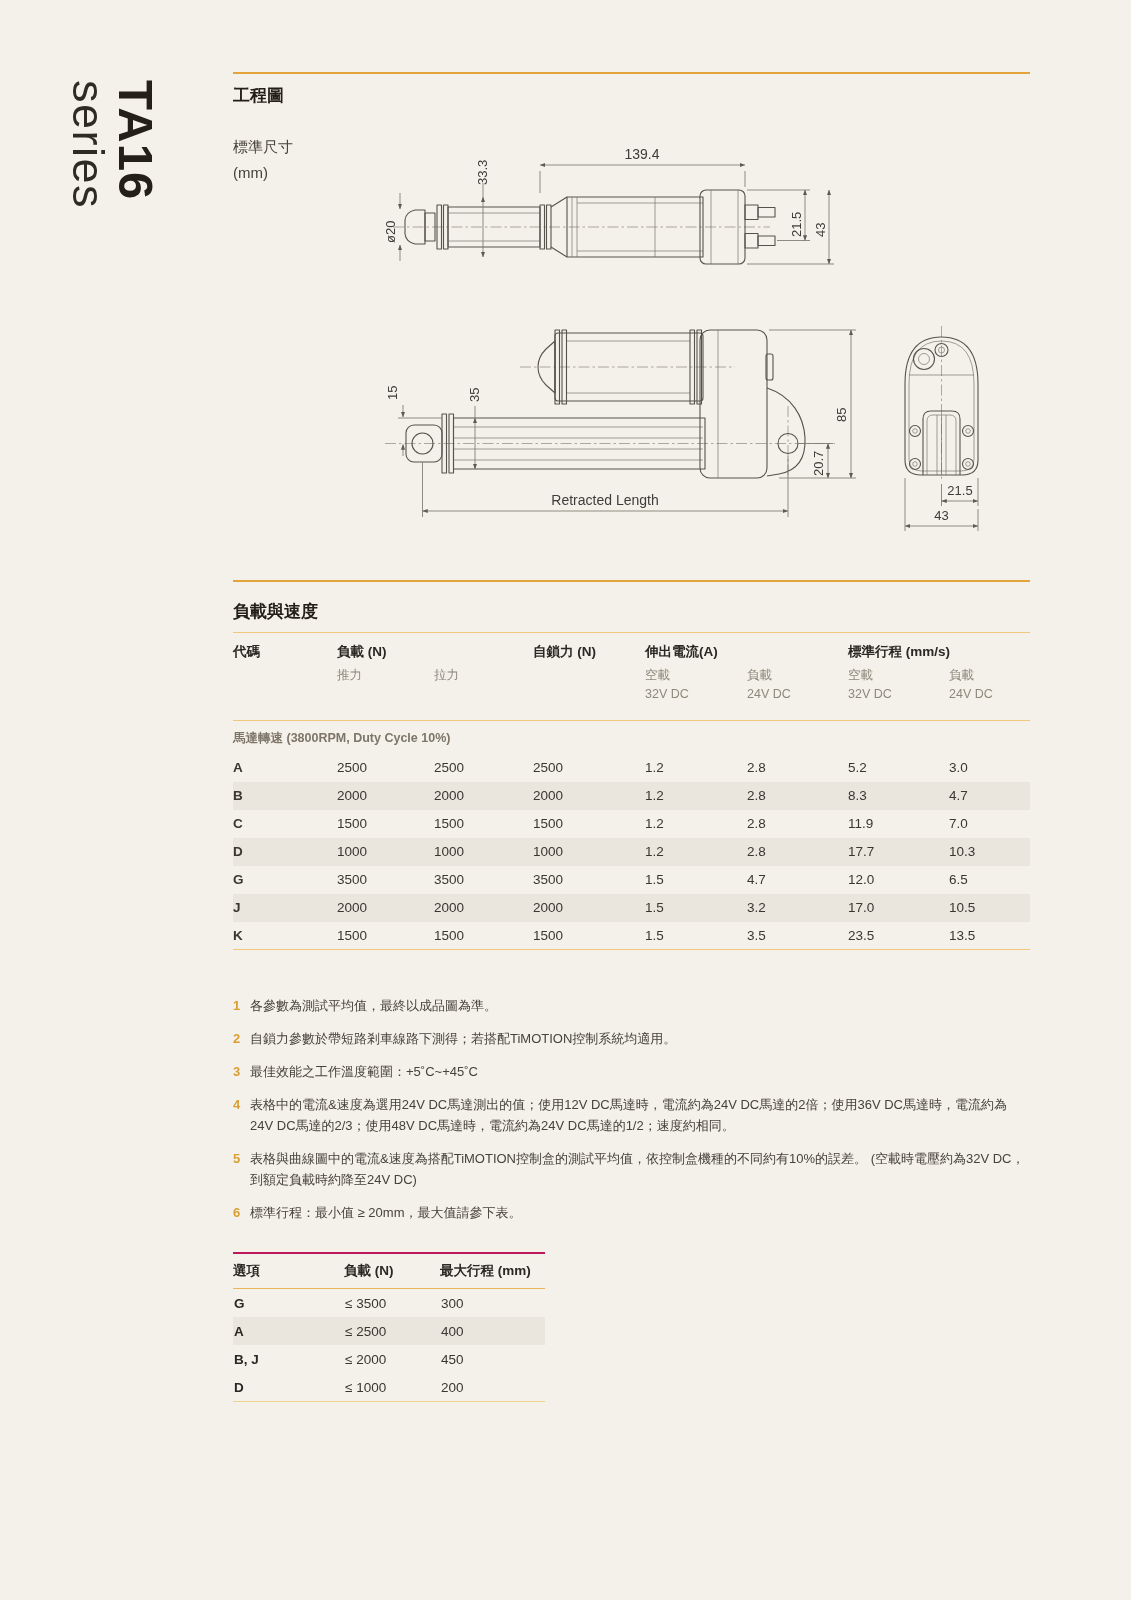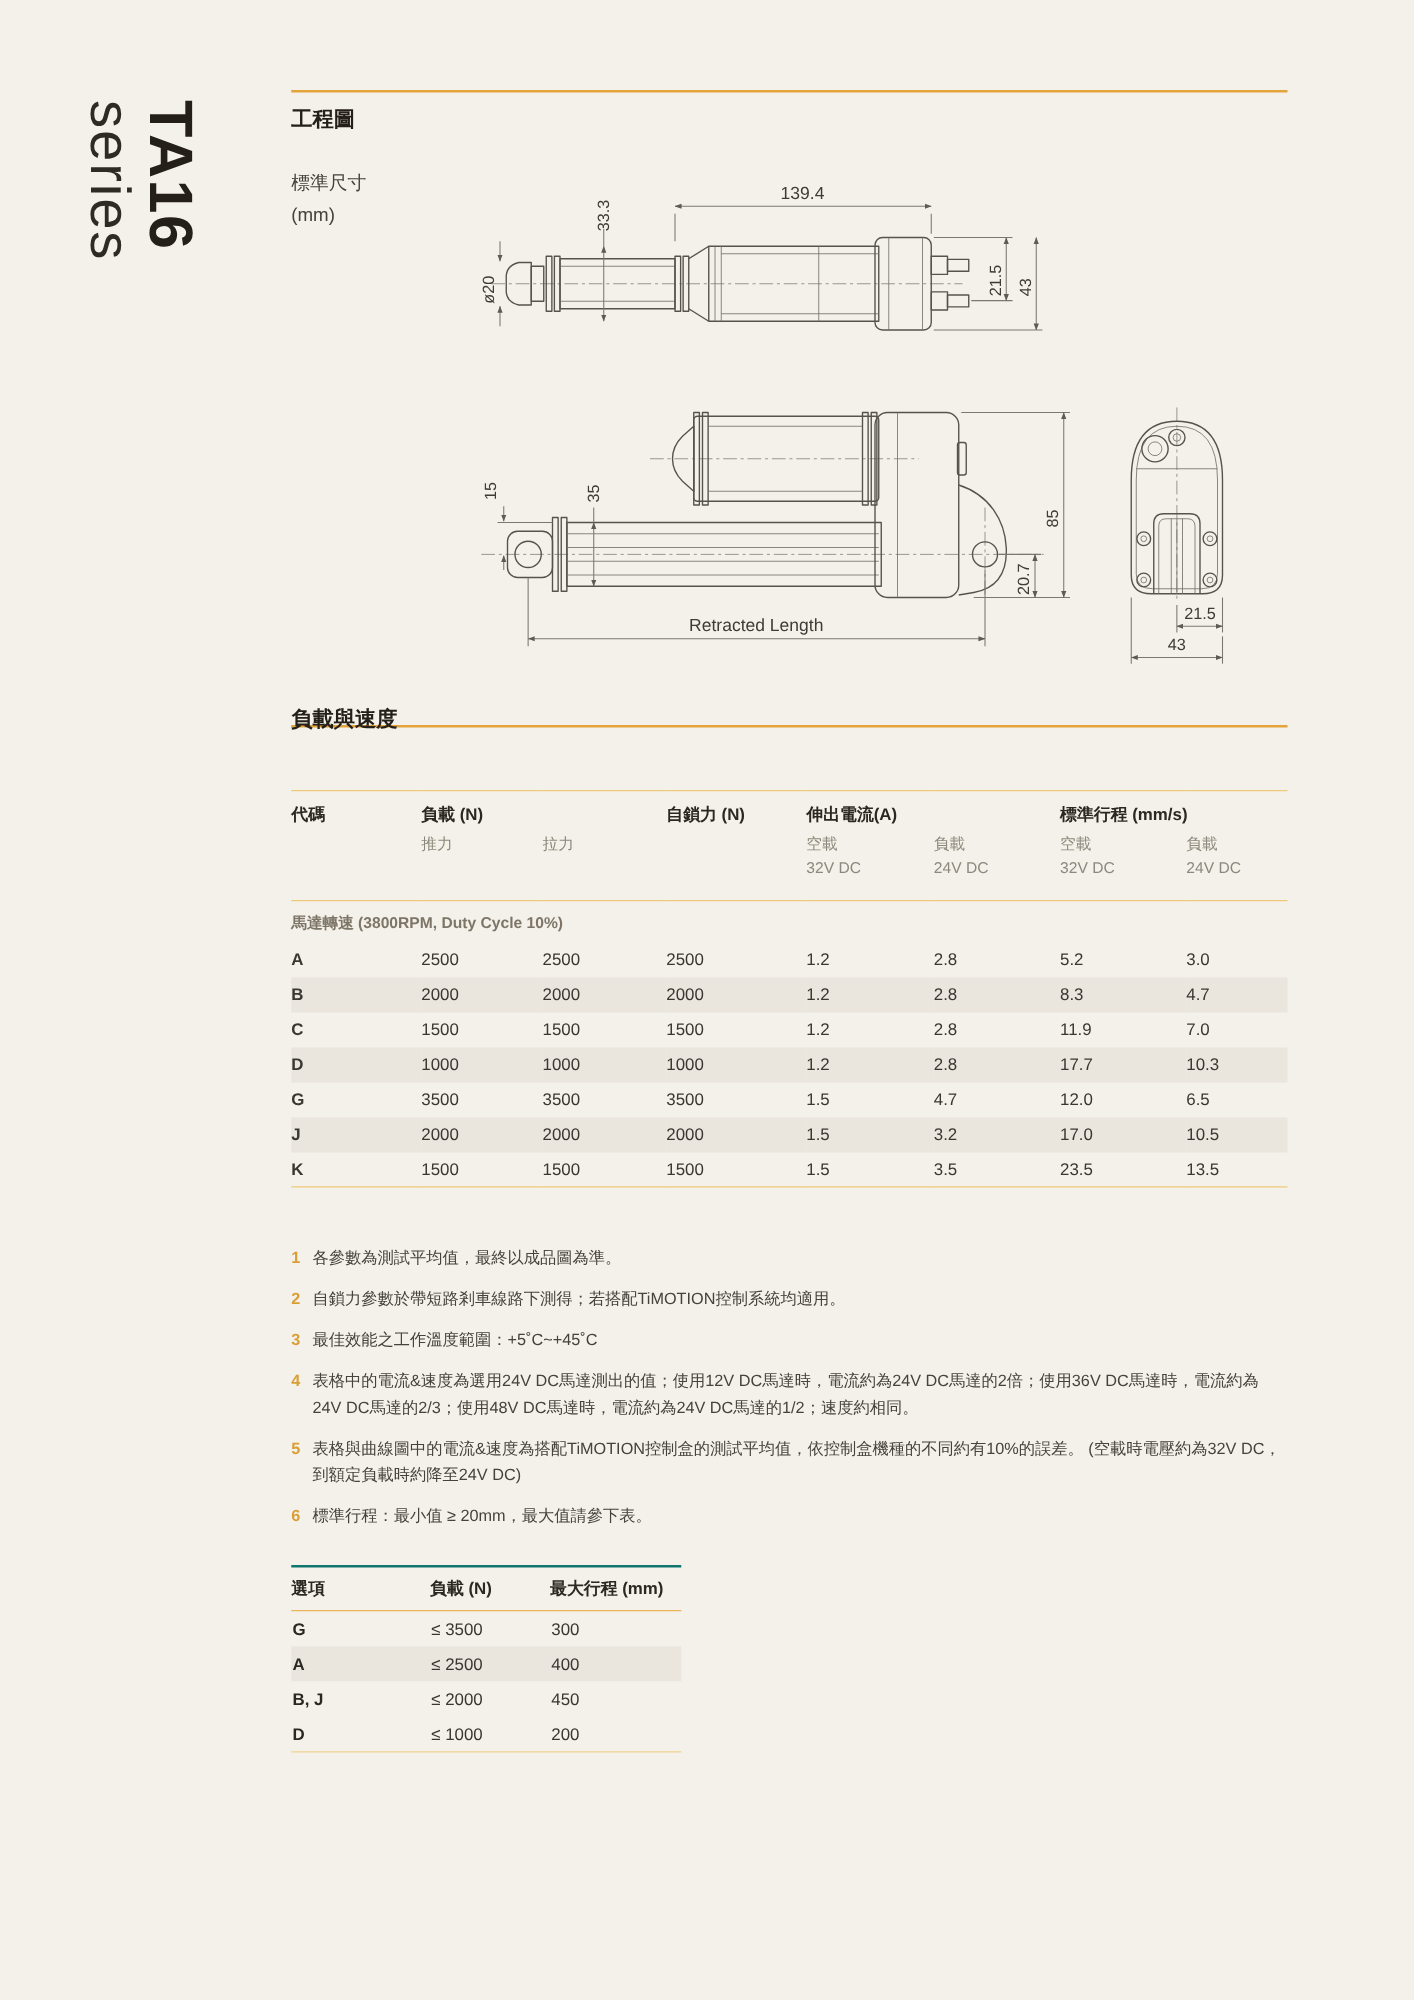--- a/index.html
+++ b/index.html
@@ -36,21 +36,21 @@
   .spec tr.data{height:28px;}
   .spec tr.data td{font-size:13.5px;color:#3A3630;}
   .spec td.code,.stroke-t td.code{font-weight:bold;color:#2B2722;}
   tr.shade{background:#EAE6DD;}
 
   .notes{position:absolute;left:0;top:995px;width:797px;}
   .notes h3{margin:0 0 16px;font-size:15px;color:#242019;}
   .note{position:relative;padding-left:17px;margin-bottom:12px;font-size:13px;line-height:1.62;color:#46423C;}
   .note .num{position:absolute;left:0;top:0;color:#D99F35;font-weight:bold;}
 
-  .stroke-t{position:absolute;left:0;top:1252px;width:312px;border-top:2px solid #0f766e;border-bottom:1px solid #F0D28F;}
+  .stroke-t{position:absolute;left:0;top:1252px;width:312px;border-top:2px solid #be185d;border-bottom:1px solid #F0D28F;}
   .stroke-t th{text-align:left;font-size:13.5px;font-weight:bold;color:#2B2722;padding:8px 0;border-bottom:1px solid #E9B45A;}
   .stroke-t td{font-size:13.5px;height:26px;color:#3A3630;text-align:left;}
 </style>
 </head>
 <body>
 
 <div class="v-title">
   <span class="t1">TA16</span>
   <span class="t2">series</span>
 </div>
@@ -207,21 +207,21 @@
     <path class="ext" d="M63.5,172 V194 M100,166 V194"></path>
     <line class="dim" x1="63.5" y1="189" x2="100" y2="189" marker-start="url(#arw3)" marker-end="url(#arw3)"></line>
     <text class="dimtxt" x="82" y="183" text-anchor="middle">21.5</text>
 
     <path class="ext" d="M27,166 V219 M100,197 V219"></path>
     <line class="dim" x1="27" y1="214" x2="100" y2="214" marker-start="url(#arw3)" marker-end="url(#arw3)"></line>
     <text class="dimtxt" x="63.5" y="208" text-anchor="middle">43</text>
   </svg>
 
   <div class="rule-gold" style="top:580px"></div>
-  <div class="sec-title" style="top:564px">負載與速度</div>
+  <div class="sec-title" style="top:600px">負載與速度</div>
 
   <table class="spec">
     <colgroup>
       <col style="width:104px">
         <col style="width:97px">
         <col style="width:99px">
         <col style="width:112px">
       <col style="width:102px">
         <col style="width:101px">
         <col style="width:101px">

